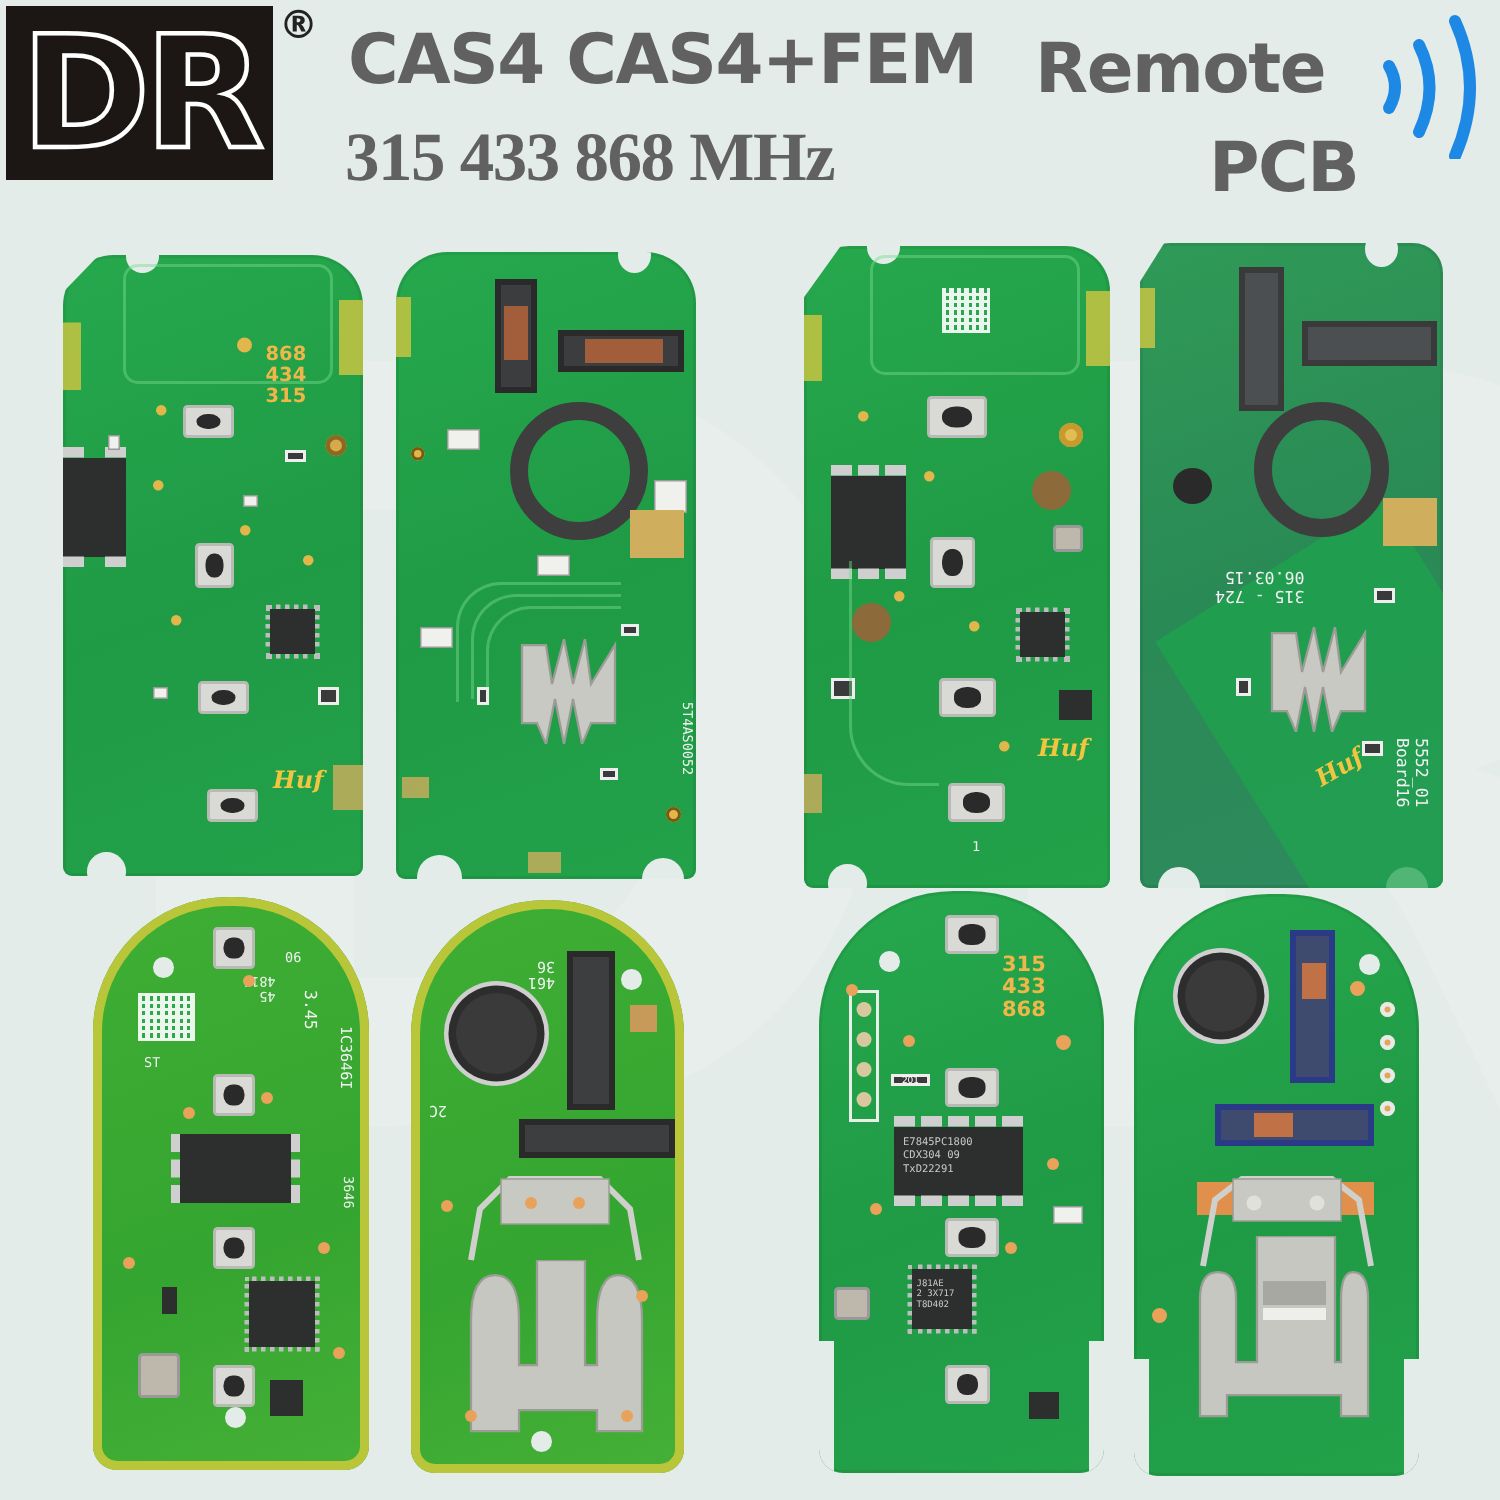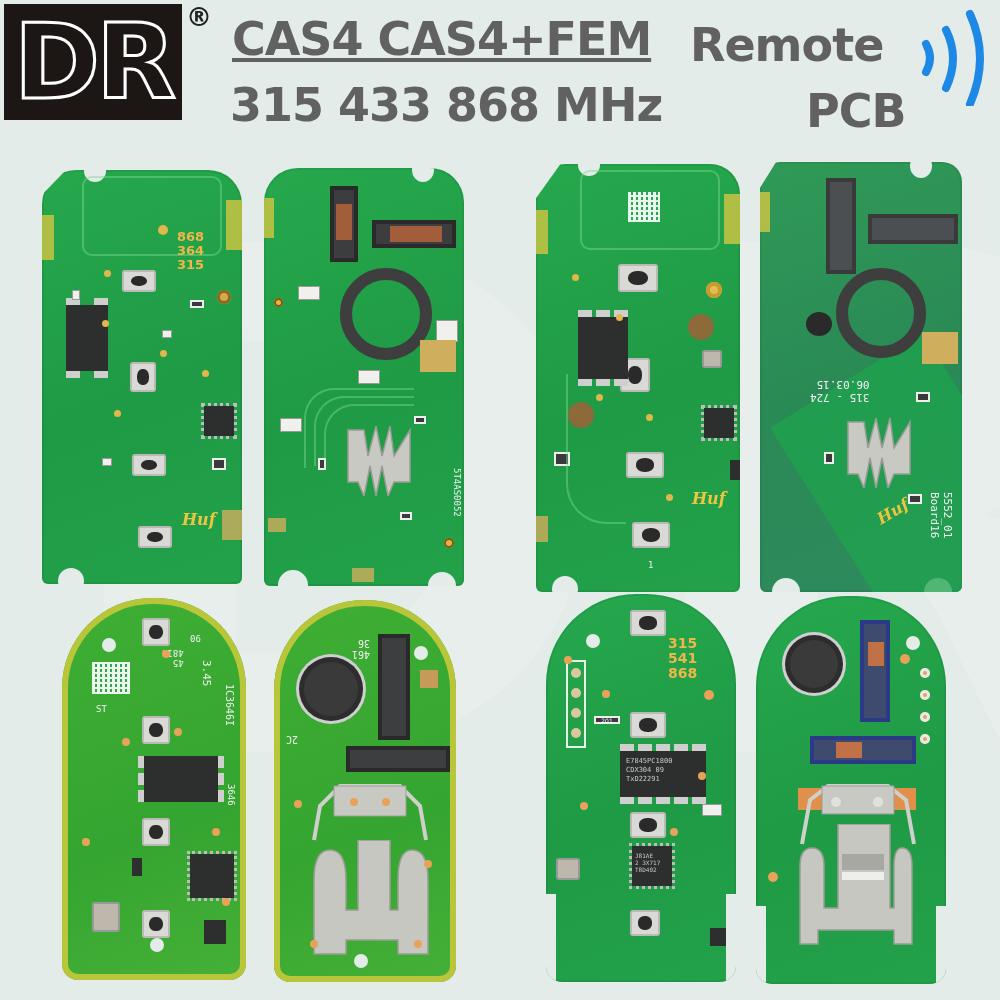--- a/index.html
+++ b/index.html
@@ -41,21 +41,21 @@
   .oval-board { border-radius: 90px 90px 16px 16px; }
   .edge-strip { position: absolute; background: #c7c443; opacity: 0.85; }
   .notch { position: absolute; background: #e4ecea; border-radius: 50%; }
   .btn {
     position: absolute; background: #d9d9d6; border: 2px solid #b9b9b5;
     border-radius: 3px; display: flex; align-items: center; justify-content: center;
   }
   .btn::after {
     content: ""; width: 55%; height: 60%; background: #2a2a2a; border-radius: 45%;
   }
-  .chip { position: absolute; background: #2d2f2f; margin-left: 24px; }
+  .chip { position: absolute; background: #2d2f2f; }
   .chip.soic { border-left: 6px dashed #cfcfcf; border-right: 6px dashed #cfcfcf; background-clip: padding-box; }
   .chip.soic-h { border-top: 7px dashed #cfcfcf; border-bottom: 7px dashed #cfcfcf; background-clip: padding-box; }
   .chip.qfn { outline: 3px dotted #bdbdbd; }
   .pad { position: absolute; background: #e1b64a; border-radius: 50%; }
   .via { position: absolute; background: #e8a25a; border-radius: 50%; }
   .smd { position: absolute; background: #f0f0ec; border: 1px solid #999; }
   .smd.dark { background: #3a3a3a; border: 2px solid #eee; }
   .trace { position: absolute; border: 2px solid rgba(120,220,140,0.45); }
   .coil {
     position: absolute; background: #3b3d3e; border: 4px solid #2a2a2a;
@@ -90,40 +90,40 @@
 </head>
 <body>
 
 <div class="watermark">DR</div>
 
 <div class="abs logo-box">
   <span class="logo-text">DR</span>
 </div>
 <div class="abs reg">®</div>
 
-<div class="abs title-line" style="left:232px; top:12px;text-decoration:underline;">CAS4 CAS4+FEM</div>
-<div class="abs title-line" style="left:230px; top:78px;">315 433 868 MHz</div>
+<div class="abs title-line" style="left:232px; top:12px;">CAS4 CAS4+FEM</div>
+<div class="abs title-line" style="left:230px; top:78px;font-family:Liberation Serif, serif;">315 433 868 MHz</div>
 <div class="abs title-line" style="left:690px; top:18px;">Remote</div>
 <div class="abs title-line" style="left:806px; top:84px;">PCB</div>
 
 <svg class="abs signal" viewBox="0 0 80 100">
   <path d="M8 38 Q16 52 8 66" stroke="#1e88e5" stroke-width="8" fill="none" stroke-linecap="round"></path>
   <path d="M28 24 Q42 52 28 82" stroke="#1e88e5" stroke-width="8" fill="none" stroke-linecap="round"></path>
   <path d="M52 8 Q72 52 52 98" stroke="#1e88e5" stroke-width="8" fill="none" stroke-linecap="round"></path>
 </svg>
 
 <div class="pcb rect-board" style="left:42px; top:170px; width:200px; height:414px; clip-path: polygon(0 6%, 12% 0, 100% 0, 100% 100%, 0 100%);">
   <div class="edge-strip" style="left:0; top:45px; width:12px; height:45px;"></div>
   <div class="edge-strip" style="right:0; top:30px; width:16px; height:50px;"></div>
   <div class="notch" style="left:42px; top:-10px; width:22px; height:22px;"></div>
   <div class="notch" style="left:16px; bottom:-10px; width:26px; height:26px;"></div>
   <div class="trace" style="left:40px; top:6px; width:140px; height:80px; border-radius:10px;"></div>
   <div class="freq" style="left:135px; top:60px;">
     <div>868</div>
-    <div>364</div>
+    <div>434</div>
     <div>315</div>
   </div>
   <div class="pad" style="left:116px; top:55px; width:10px; height:10px;"></div>
   <div class="btn" style="left:80px; top:100px; width:34px; height:22px;"></div>
   <div class="btn" style="left:88px; top:192px; width:26px; height:30px;"></div>
   <div class="btn" style="left:90px; top:284px; width:34px; height:22px;"></div>
   <div class="btn" style="left:96px; top:356px; width:34px; height:22px;"></div>
   <div class="chip soic-h" style="left:0; top:128px; width:42px; height:80px;"></div>
   <div class="chip qfn" style="left:138px; top:236px; width:30px; height:30px;"></div>
   <div class="pad" style="left:175px; top:120px; width:14px; height:14px; background:#d8a84a; box-shadow: inset 0 0 0 3px #8a6a20;"></div>
@@ -287,21 +287,21 @@
   <div class="via" style="left:150px; top:260px; width:8px; height:8px;"></div>
   <div class="via" style="left:36px; top:340px; width:8px; height:8px;"></div>
   <div class="via" style="left:140px; top:340px; width:8px; height:8px;"></div>
 </div>
 
 <div class="pcb oval-board" style="left:546px; top:594px; width:190px; height:388px;">
   <div class="hole" style="left:40px; top:40px; width:14px; height:14px;"></div>
   <div class="btn" style="left:84px; top:16px; width:36px; height:26px;"></div>
   <div class="freq" style="left:122px; top:42px; font-size:14px; line-height:15px;">
     <div>315</div>
-    <div>541</div>
+    <div>433</div>
     <div>868</div>
   </div>
   <div style="position:absolute; left:20px; top:66px; width:20px; height:88px; border:2px solid #e8efe8;">
     <div class="via" style="left:3px; top:6px; width:10px; height:10px; background:#d8c8a0;"></div>
     <div class="via" style="left:3px; top:26px; width:10px; height:10px; background:#d8c8a0;"></div>
     <div class="via" style="left:3px; top:46px; width:10px; height:10px; background:#d8c8a0;"></div>
     <div class="via" style="left:3px; top:66px; width:10px; height:10px; background:#d8c8a0;"></div>
   </div>
   <div class="smd dark" style="left:48px; top:122px; width:26px; height:8px; font-size:6px; color:#fff; text-align:center; line-height:6px;">201</div>
   <div class="btn" style="left:84px; top:118px; width:36px; height:26px;"></div>

